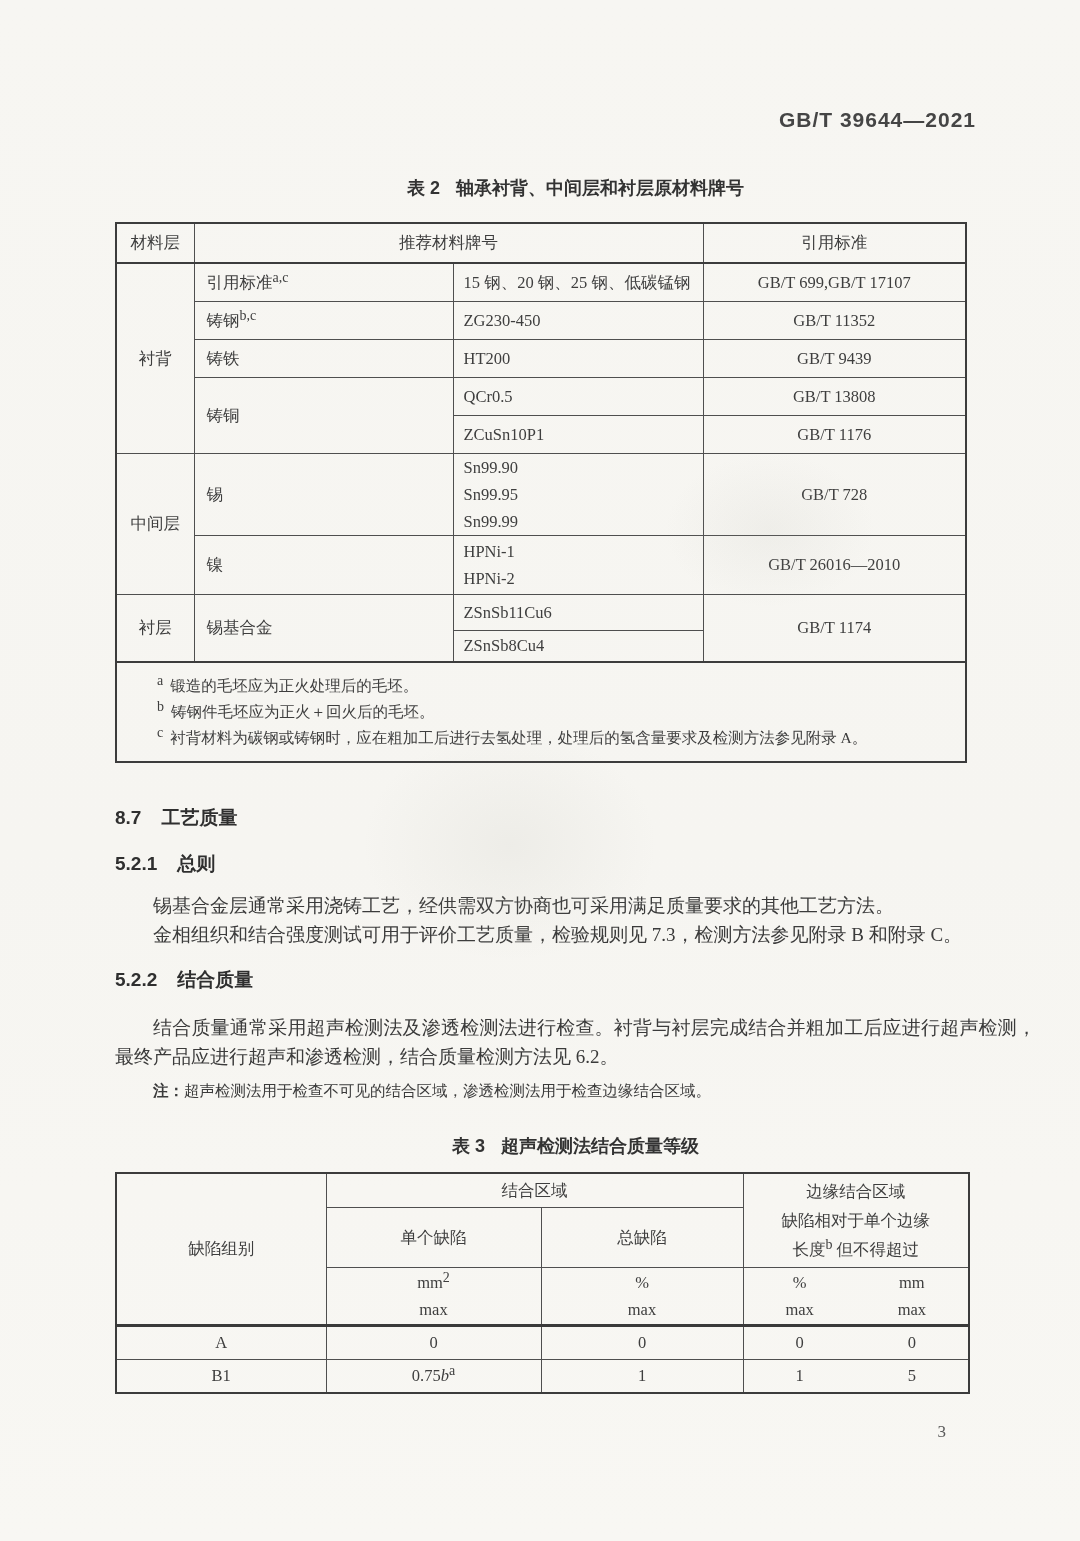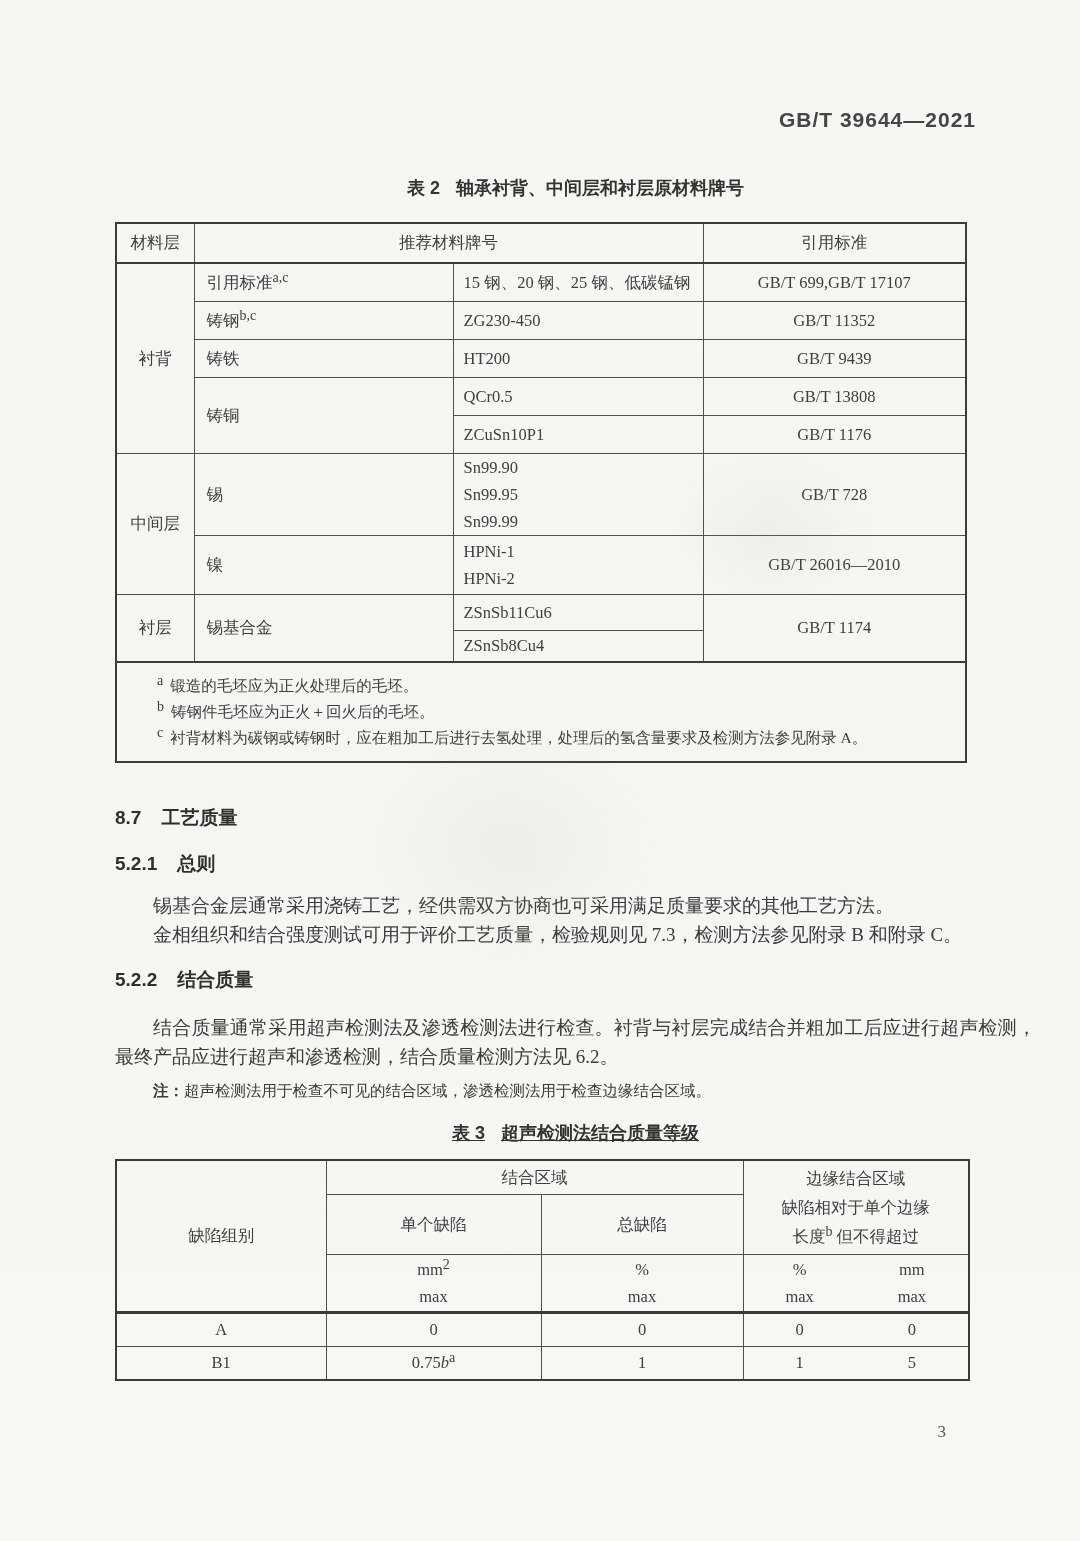--- a/index.html
+++ b/index.html
@@ -53,21 +53,21 @@
 
   .h2 { margin-top:42px; font-family:"Liberation Sans","DejaVu Sans",sans-serif;
         font-weight:bold; font-size:19px; color:#2f2f2f; line-height:26px; }
   .h3 { margin-top:20px; font-family:"Liberation Sans","DejaVu Sans",sans-serif;
         font-weight:bold; font-size:19px; color:#2f2f2f; line-height:26px; }
   .hnum { margin-right:20px; }
   .para { margin:0; text-indent:2em; text-align:justify; font-size:19px; line-height:29px; color:#3b3b3b; }
   .para.mt { margin-top:14px; }
   .note { margin-top:8px; padding-left:38px; font-size:15.5px; line-height:24px; color:#3b3b3b; }
   .note-label { font-family:"Liberation Sans","DejaVu Sans",sans-serif; font-weight:bold; }
-  .t3-title { margin-top:18px;text-decoration:underline; }
+  .t3-title { margin-top:31px; }
 
   .t3 tr.r1 td { height:33px; }
   .t3 tr.r2 td { height:59px;margin-left:44px; }
   .t3 tr.units td { height:56px; border-bottom:3px solid #3a3a3a; }
   .t3 td.bb-thick { border-bottom:3px solid #3a3a3a; }
   .t3 tr.data td { height:32px; }
   .edge-hdr div { line-height:29px; }
   .unit-stack div { line-height:27px; }
   .split { display:flex; align-items:stretch; }
   .split .half { flex:1; text-align:center; }

